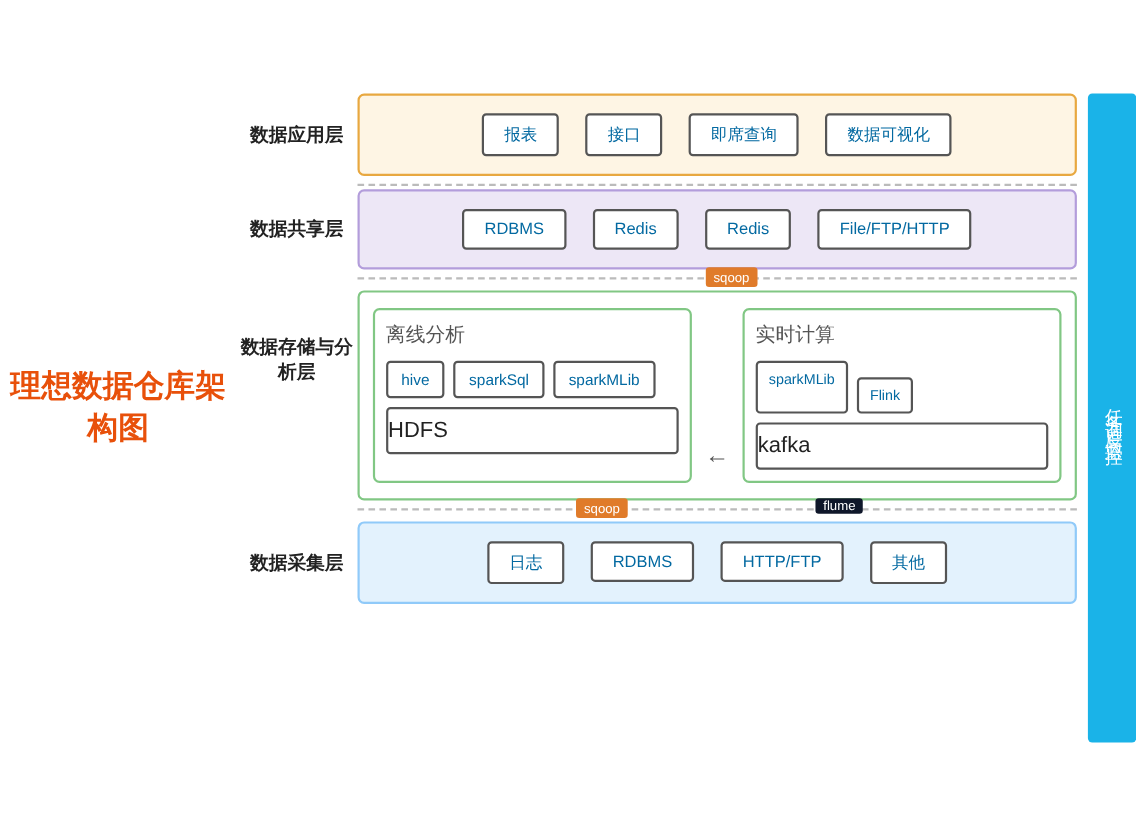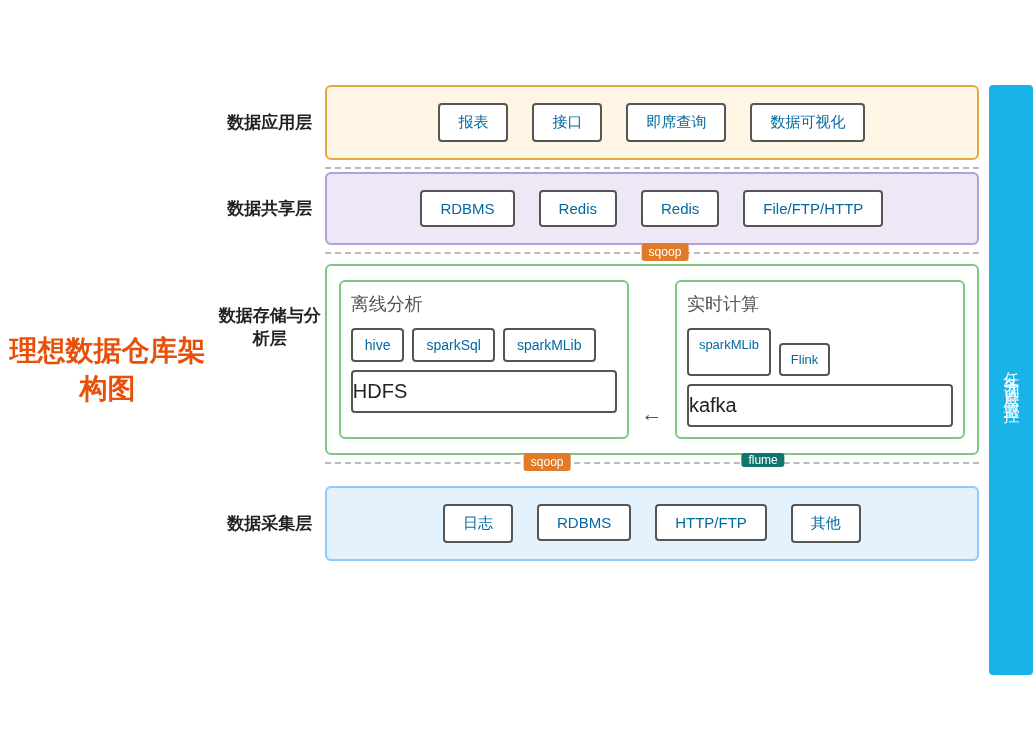--- a/index.html
+++ b/index.html
@@ -259,25 +259,25 @@
               </div>
             </div>
           </div>
         </div>
       </div>
 
       <div style="display:flex; flex-direction:row; margin: 7px 0 2px 0; align-items:center; position:relative;">
         <div style="width:110px; flex-shrink:0;"></div>
         <div style="flex:1; border-top: 2px dashed #bbb; position:relative;">
           <span style="position:absolute; left:34%; top:-11px; transform:translateX(-50%); background:#e07b2a; color:#fff; font-size:12px; border-radius:3px; padding:2px 7px; z-index:2;">sqoop</span>
-          <span style="position:absolute; left:67%; top:-11px; transform:translateX(-50%); background:#0f766e; color:#fff; font-size:12px; border-radius:3px; padding:0 7px; z-index:2;">flume</span>
-        </div>
-      </div>
-
-      <div class="layer-row" style="margin-top:20px;">
+          <span style="position:absolute; left:67%; top:-11px; transform:translateX(-50%); background:#0f172a; color:#fff; font-size:12px; border-radius:3px; padding:0 7px; z-index:2;">flume</span>
+        </div>
+      </div>
+
+      <div class="layer-row" style="margin-top:8px;">
         <div class="layer-label">数据采集层</div>
         <div class="layer-content">
           <div class="collect-layer-box">
             <div class="item-box">日志</div>
             <div class="item-box">RDBMS</div>
             <div class="item-box">HTTP/FTP</div>
             <div class="item-box">其他</div>
           </div>
         </div>
       </div>

